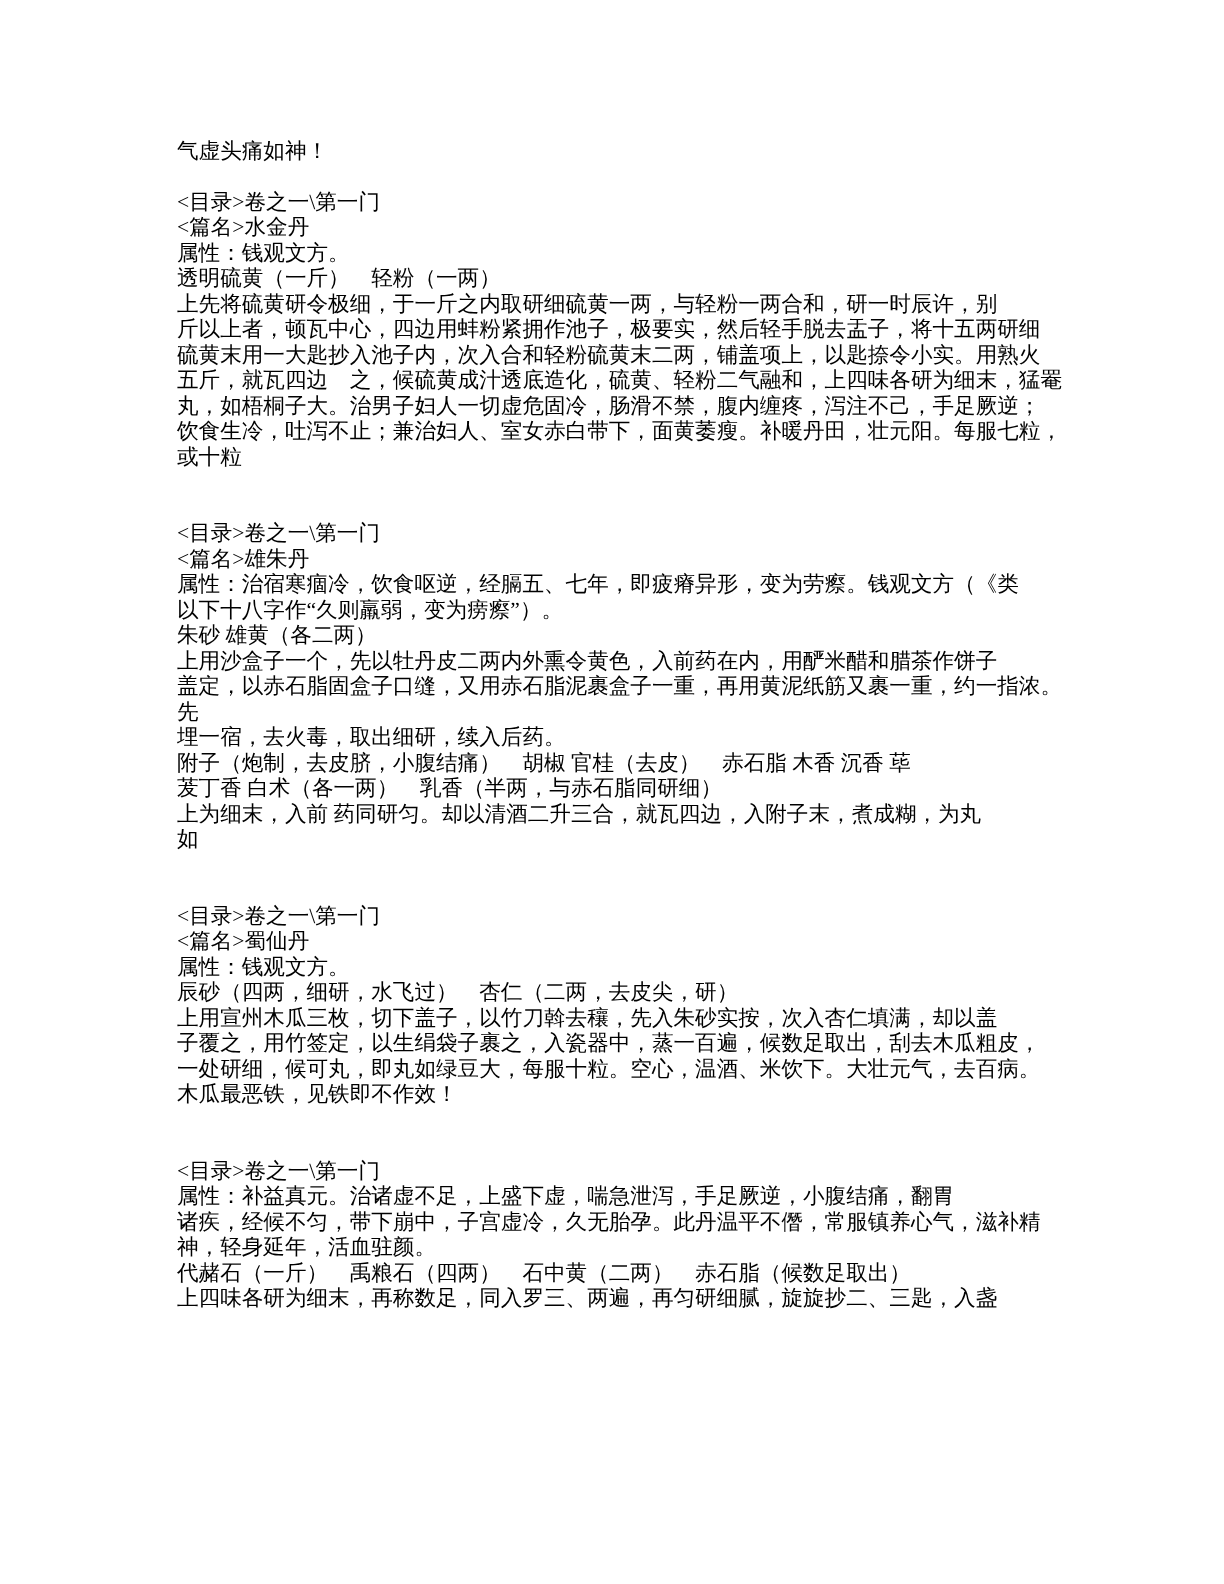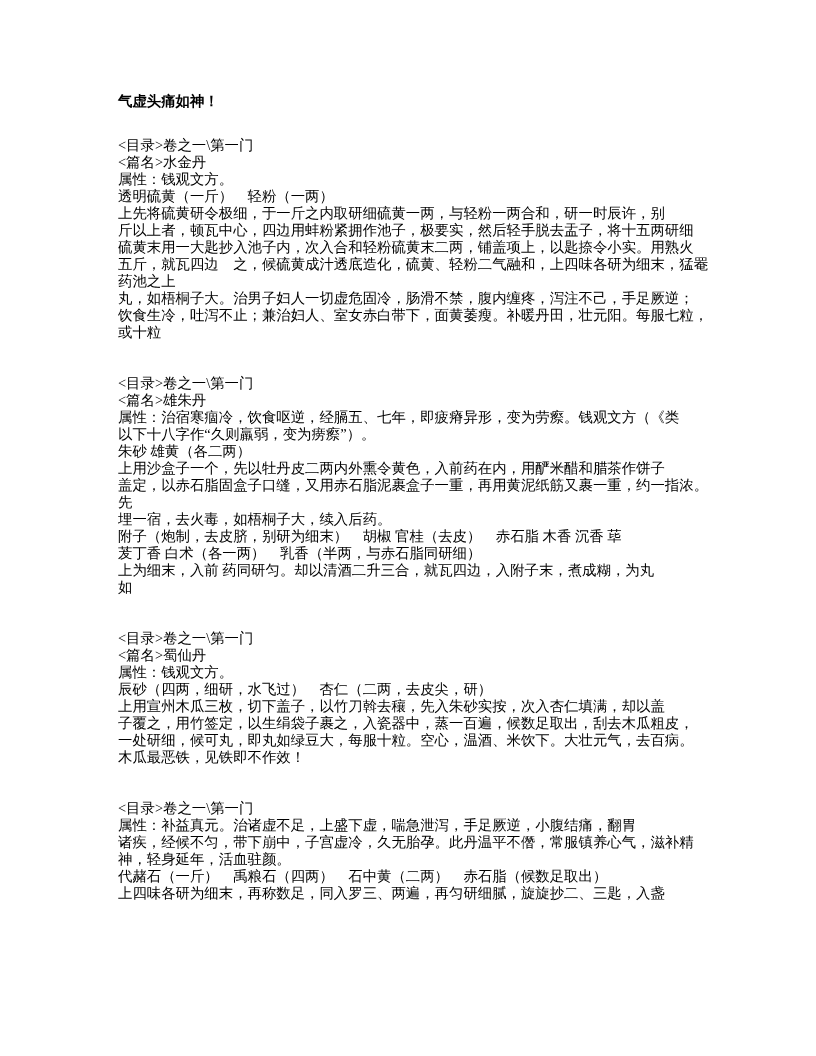--- a/index.html
+++ b/index.html
@@ -23,22 +23,21 @@
     font-family: "Liberation Serif", "DejaVu Serif", serif;
     font-size: 14.4px;
     line-height: 17px;
     color: #000000;
     text-align: left;
   }
   .block {
     margin: 0 0 34px 0;
   }
   .block:first-child {
-    margin-bottom: 27px;
-    font-weight: bold;
+    margin-bottom: 17px;
   }
   .block:last-child {
     margin-bottom: 0;
   }
   .line {
     white-space: pre-wrap;
     min-height: 17px;
   }
 </style>
 </head>
@@ -51,36 +50,35 @@
       </div>
       <div class="block">
         <div class="line">&lt;目录&gt;卷之一\第一门</div>
         <div class="line">&lt;篇名&gt;水金丹</div>
         <div class="line">属性：钱观文方。</div>
         <div class="line">透明硫黄（一斤）　轻粉（一两）</div>
         <div class="line">上先将硫黄研令极细，于一斤之内取研细硫黄一两，与轻粉一两合和，研一时辰许，别</div>
         <div class="line">斤以上者，顿瓦中心，四边用蚌粉紧拥作池子，极要实，然后轻手脱去盂子，将十五两研细</div>
         <div class="line">硫黄末用一大匙抄入池子内，次入合和轻粉硫黄末二两，铺盖项上，以匙捺令小实。用熟火</div>
         <div class="line">五斤，就瓦四边　之，候硫黄成汁透底造化，硫黄、轻粉二气融和，上四味各研为细末，猛罨</div>
-        <div class="line">药池之上</div>
         <div class="line">丸，如梧桐子大。治男子妇人一切虚危固冷，肠滑不禁，腹内缠疼，泻注不己，手足厥逆；</div>
         <div class="line">饮食生冷，吐泻不止；兼治妇人、室女赤白带下，面黄萎瘦。补暖丹田，壮元阳。每服七粒，</div>
         <div class="line">或十粒</div>
       </div>
       <div class="block">
         <div class="line">&lt;目录&gt;卷之一\第一门</div>
         <div class="line">&lt;篇名&gt;雄朱丹</div>
         <div class="line">属性：治宿寒痼冷，饮食呕逆，经膈五、七年，即疲瘠异形，变为劳瘵。钱观文方（《类</div>
         <div class="line">以下十八字作“久则羸弱，变为痨瘵”）。</div>
         <div class="line">朱砂 雄黄（各二两）</div>
         <div class="line">上用沙盒子一个，先以牡丹皮二两内外熏令黄色，入前药在内，用酽米醋和腊茶作饼子</div>
         <div class="line">盖定，以赤石脂固盒子口缝，又用赤石脂泥裹盒子一重，再用黄泥纸筋又裹一重，约一指浓。</div>
         <div class="line">先</div>
-        <div class="line">埋一宿，去火毒，如梧桐子大，续入后药。</div>
-        <div class="line">附子（炮制，去皮脐，别研为细末）　胡椒 官桂（去皮）　赤石脂 木香 沉香 荜</div>
+        <div class="line">埋一宿，去火毒，取出细研，续入后药。</div>
+        <div class="line">附子（炮制，去皮脐，小腹结痛）　胡椒 官桂（去皮）　赤石脂 木香 沉香 荜</div>
         <div class="line">茇丁香 白术（各一两）　乳香（半两，与赤石脂同研细）</div>
         <div class="line">上为细末，入前 药同研匀。却以清酒二升三合，就瓦四边，入附子末，煮成糊，为丸</div>
         <div class="line">如</div>
       </div>
       <div class="block">
         <div class="line">&lt;目录&gt;卷之一\第一门</div>
         <div class="line">&lt;篇名&gt;蜀仙丹</div>
         <div class="line">属性：钱观文方。</div>
         <div class="line">辰砂（四两，细研，水飞过）　杏仁（二两，去皮尖，研）</div>
         <div class="line">上用宣州木瓜三枚，切下盖子，以竹刀斡去穰，先入朱砂实按，次入杏仁填满，却以盖</div>

